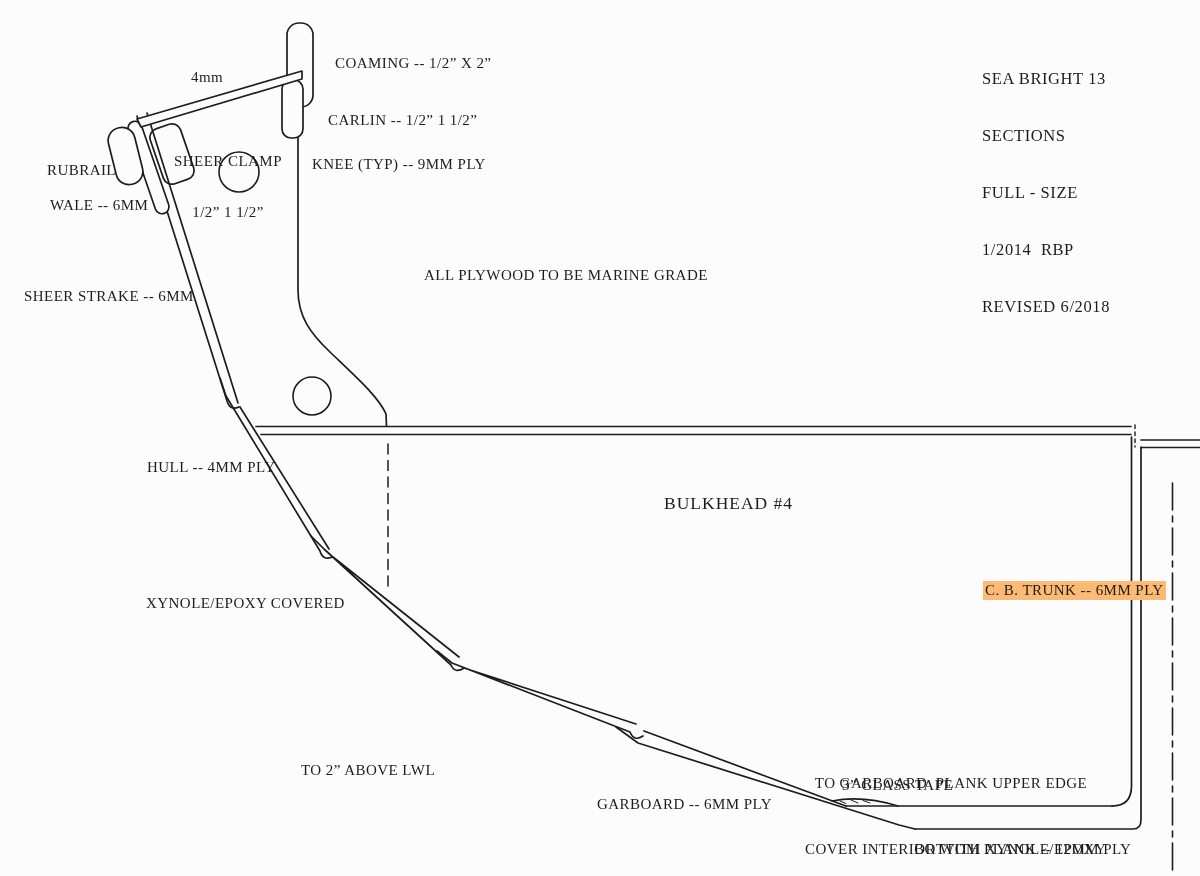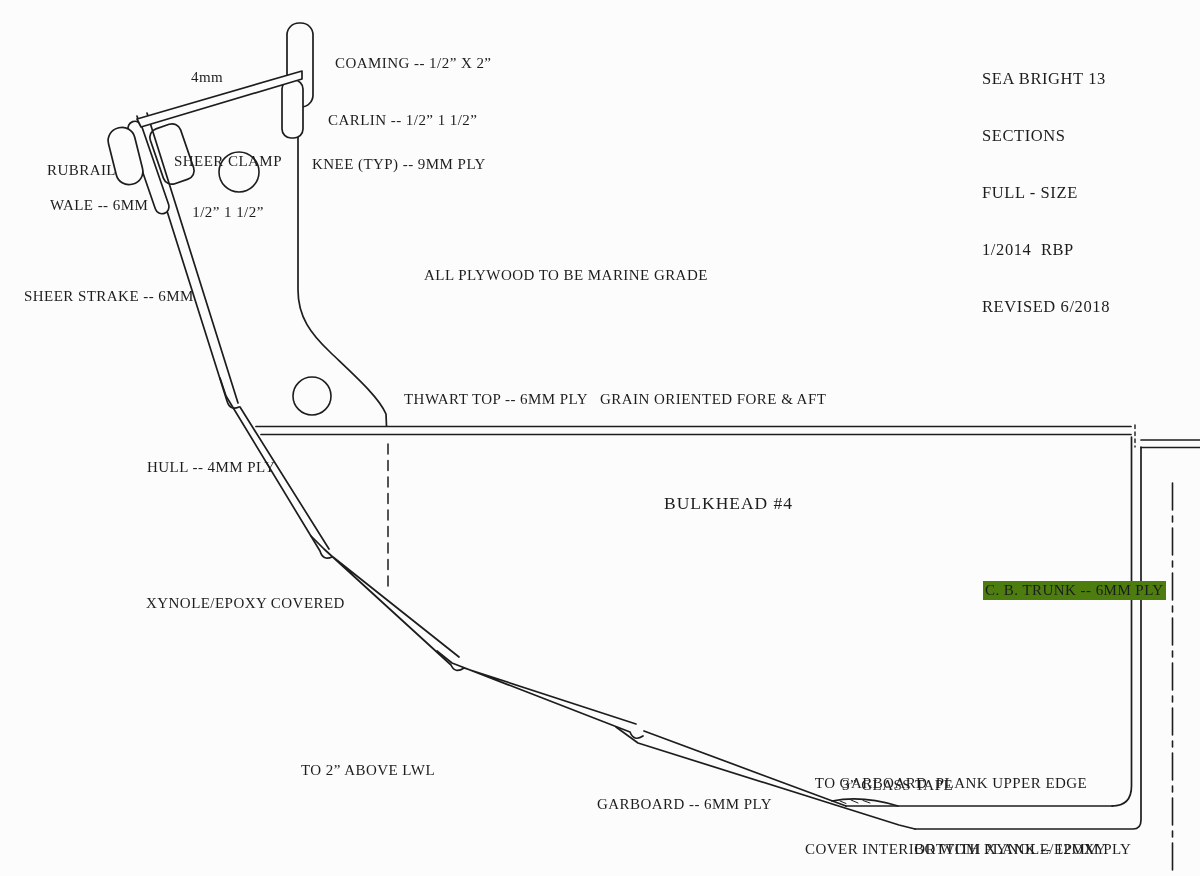--- a/index.html
+++ b/index.html
@@ -6,21 +6,21 @@
   #page{position:relative;width:1200px;height:876px;background:#fcfcfc;overflow:hidden;
         font-family:"Liberation Serif",serif;color:#1d1d1d;}
   #drawing{position:absolute;left:0;top:0;}
   .lbl{position:absolute;font-size:15px;line-height:19px;letter-spacing:.45px;
        white-space:pre;color:#1d1d1d;}
   .lbl.center{text-align:center;}
   .title{font-size:16.5px;line-height:19px;letter-spacing:.6px;}
   .big{font-size:17.5px;letter-spacing:1px;margin-left:48px;}
   .lh17{line-height:17px;}
   .lh22{line-height:22px;}
-  .whitebg{background:#4d7c0f;padding:0 2px;text-align:right;}
+  .whitebg{background:#fdba74;padding:0 2px;text-align:right;}
 </style>
 </head>
 <body>
 
 <div id="page">
 
   <svg id="drawing" width="1200" height="876" viewBox="0 0 1200 876">
     <g fill="none" stroke="#1d1d1d" stroke-width="1.7" stroke-linecap="round" stroke-linejoin="round">
 
       <path d="M298,131 L298,290 C298,317 311,334 330,352 C353,374 379,397 386,414 L386.5,426"></path>
@@ -78,21 +78,20 @@
   <div class="lbl center lh17" style="left:172px;top:119px;width:112px;">
     <div>SHEER CLAMP</div>
     <div>1/2” 1 1/2”</div>
   </div>
 
   <div class="lbl" style="left:312px;top:155px;">KNEE (TYP) -- 9MM PLY</div>
   <div class="lbl" style="left:47px;top:161px;">RUBRAIL</div>
   <div class="lbl" style="left:50px;top:196px;">WALE -- 6MM</div>
   <div class="lbl" style="left:24px;top:287px;">SHEER STRAKE -- 6MM</div>
   <div class="lbl" style="left:424px;top:266px;">ALL PLYWOOD TO BE MARINE GRADE</div>
-  <div class="lbl" style="left:404px;top:390px;">THWART TOP -- 6MM PLY   GRAIN ORIENTED FORE &amp; AFT</div>
   <div class="lbl" style="left:147px;top:458px;">HULL -- 4MM PLY</div>
   <div class="lbl big" style="left:616px;top:494px;">BULKHEAD #4</div>
   <div class="lbl" style="left:146px;top:594px;">XYNOLE/EPOXY COVERED</div>
   <div class="lbl whitebg" style="left:983px;top:581px;">C. B. TRUNK -- 6MM PLY</div>
 
   <div class="lbl center lh22" style="left:219px;top:715px;width:298px;">
     <div>TO 2” ABOVE LWL</div>
   </div>
 
   <div class="lbl center lh22" style="left:805px;top:728px;width:292px;">

